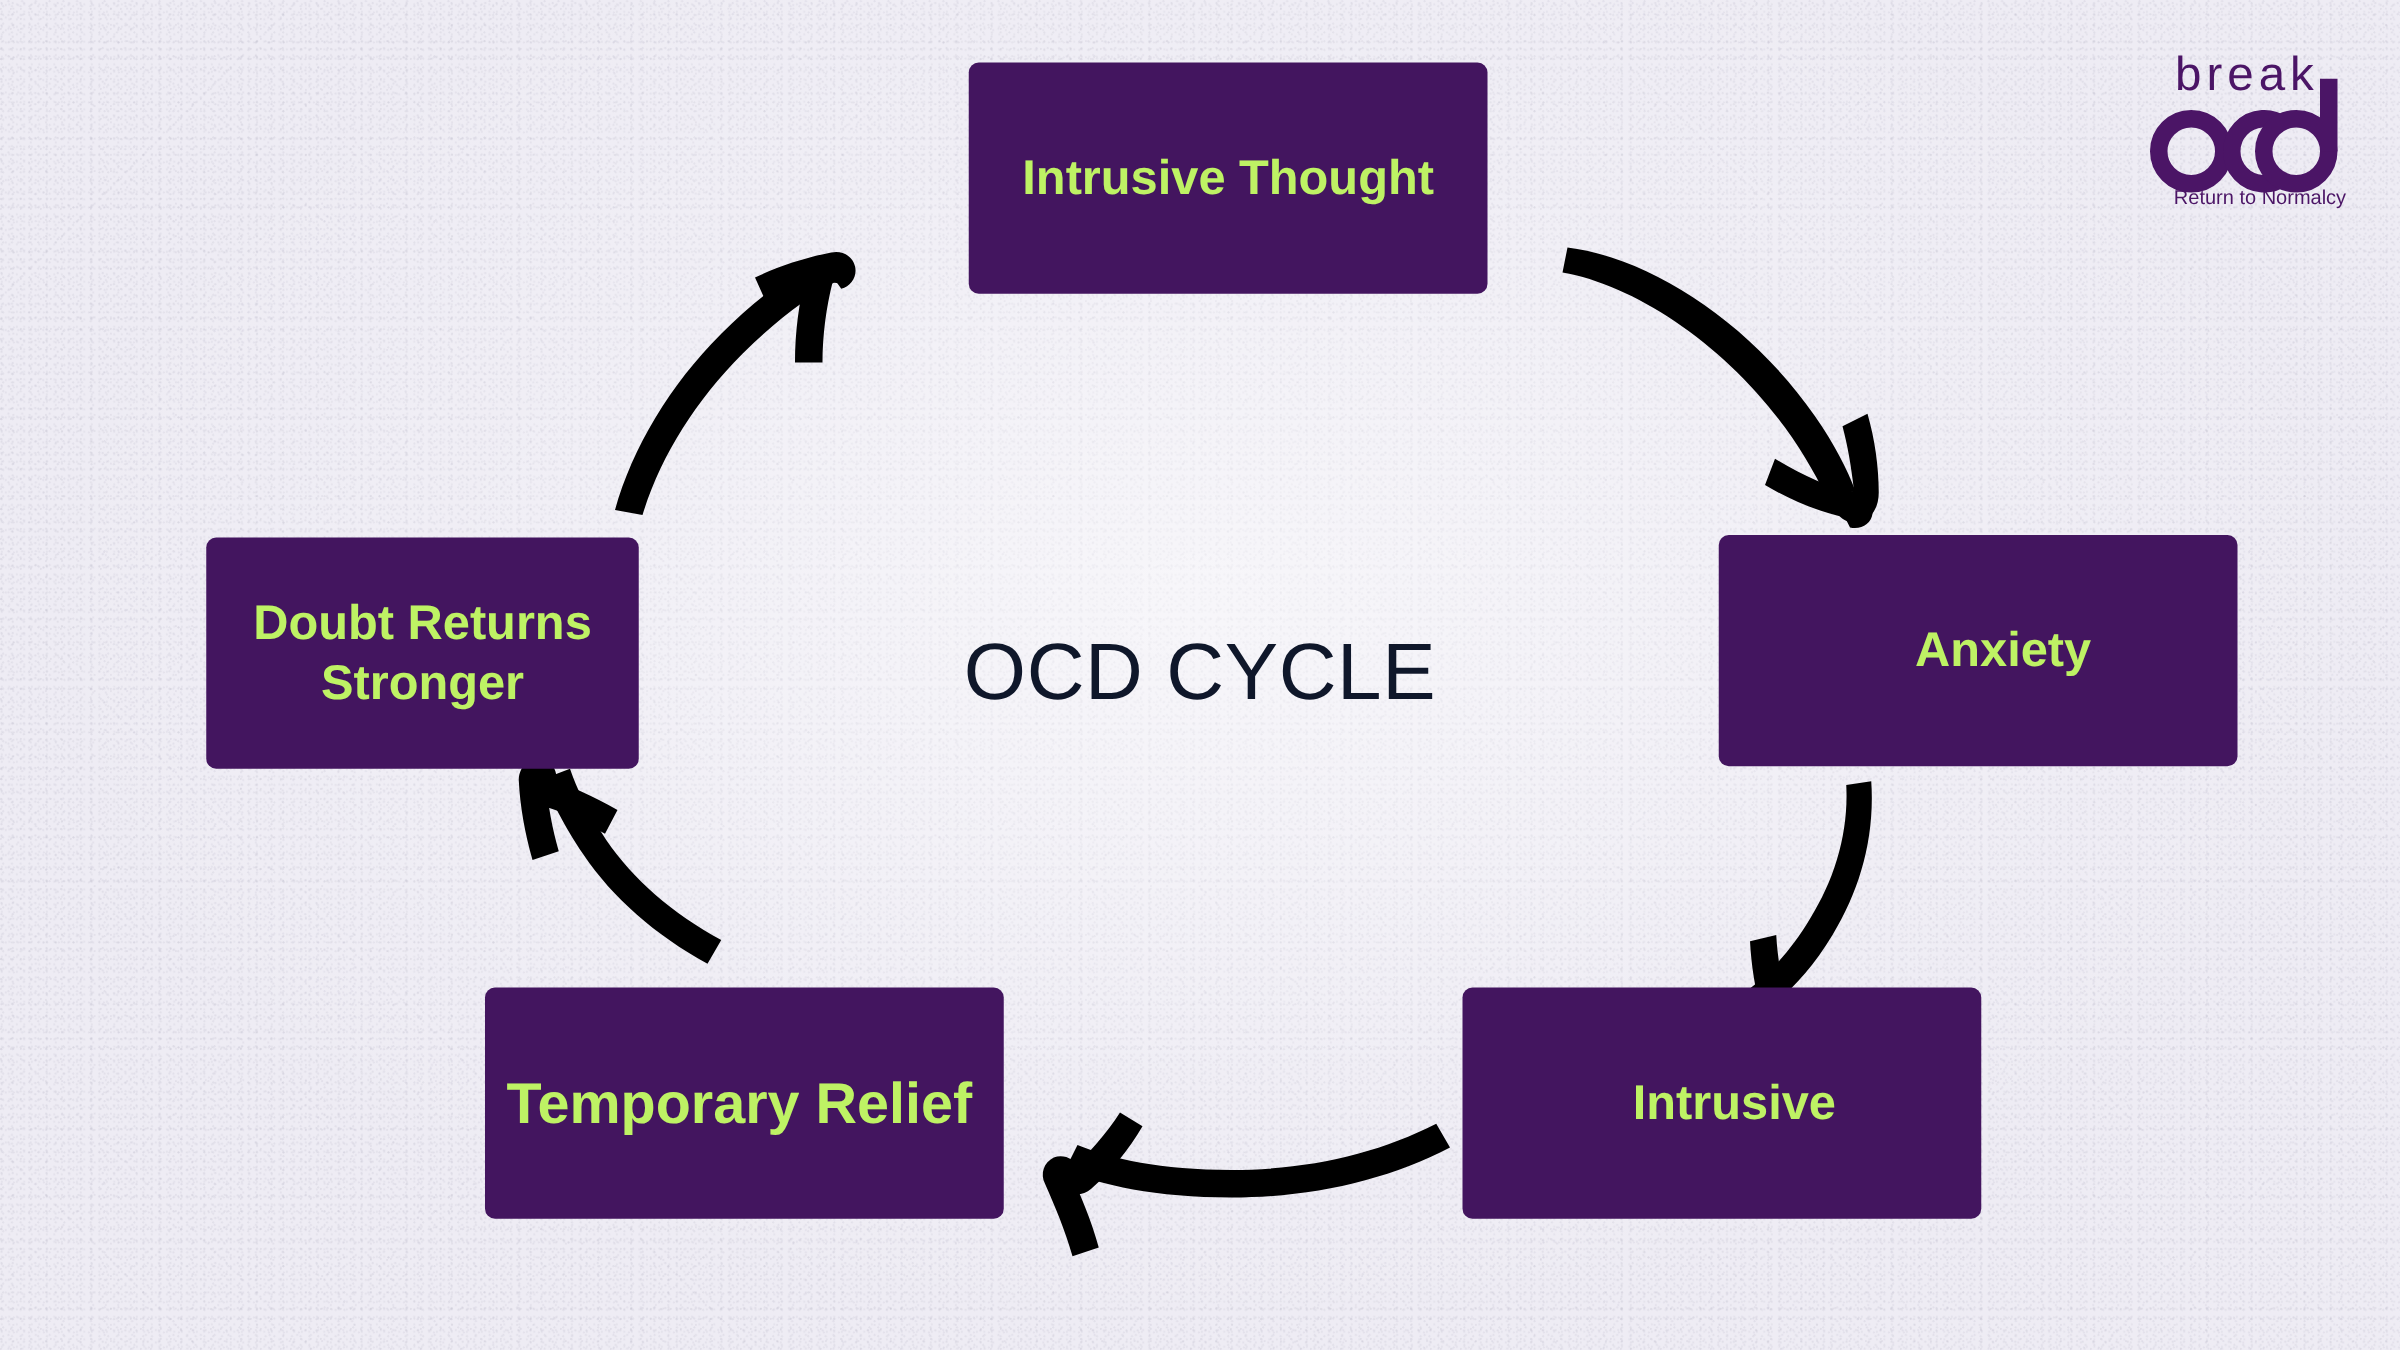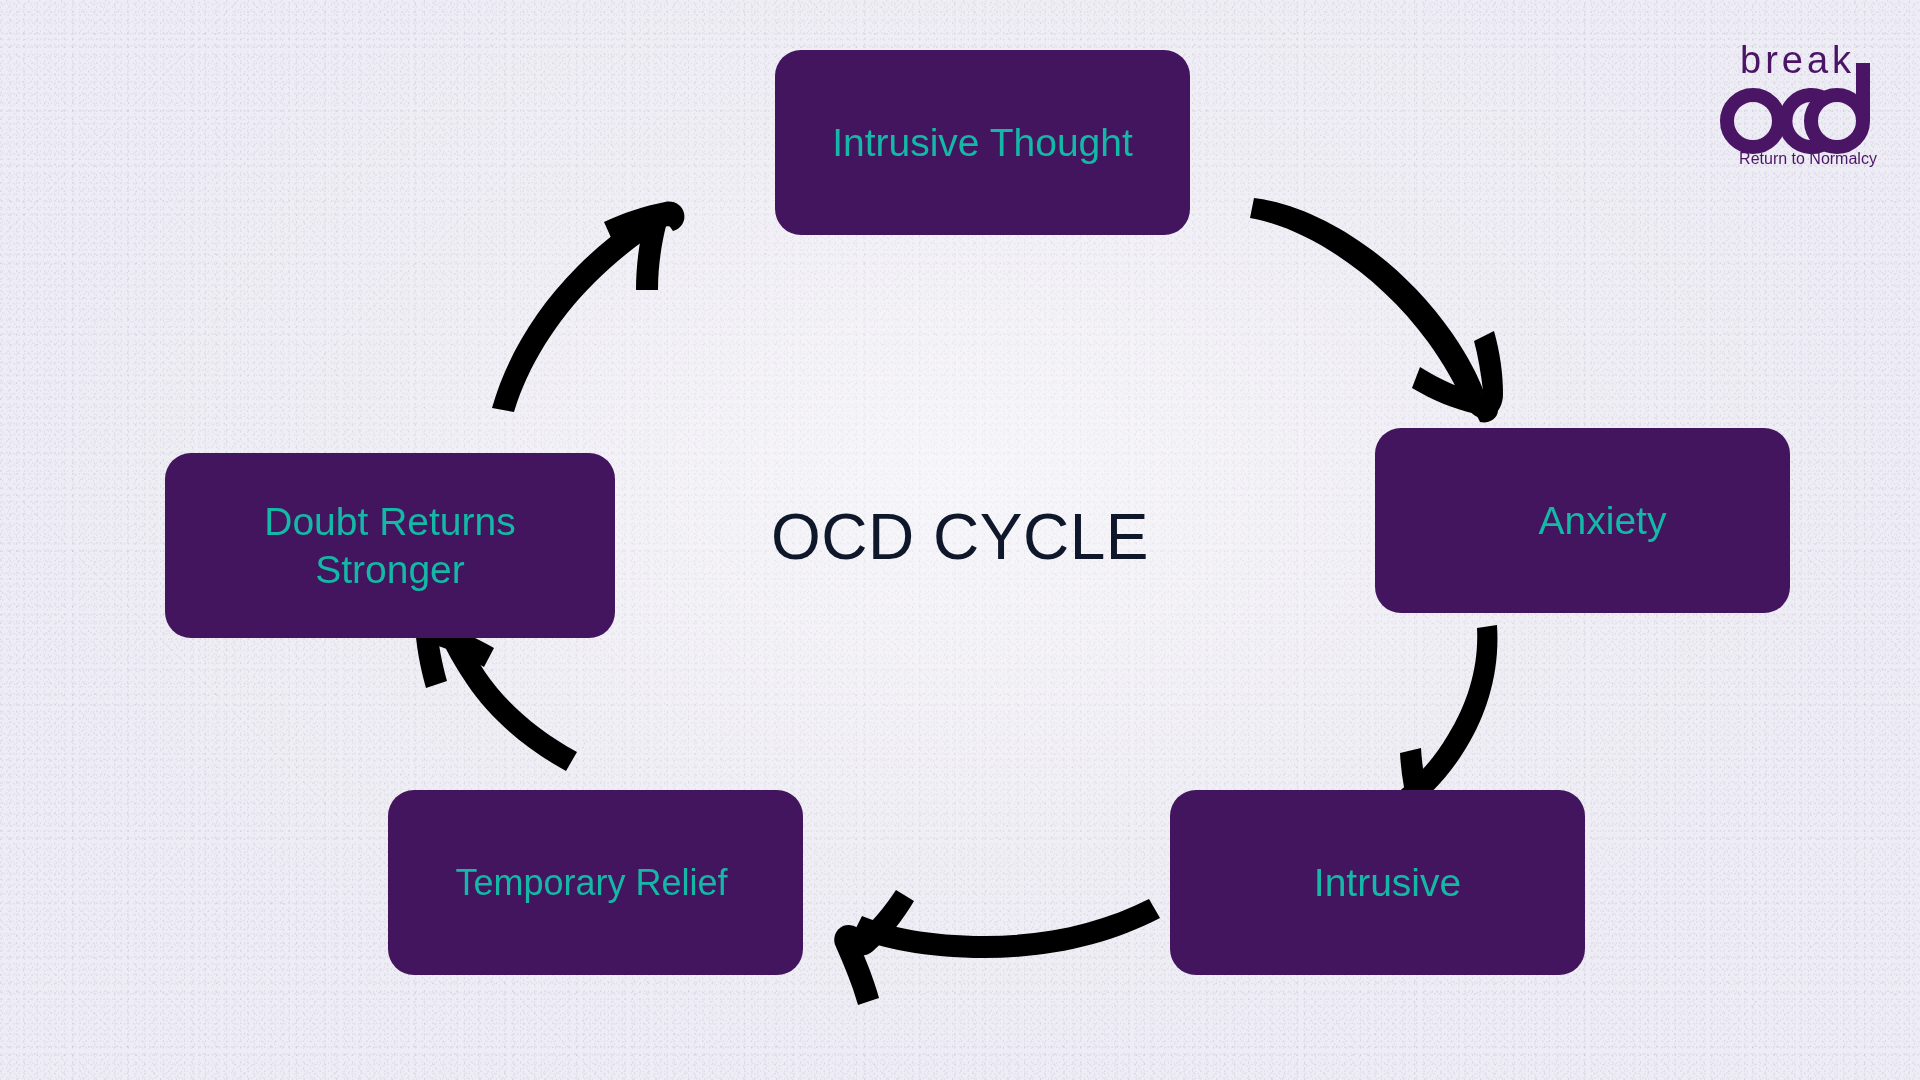--- a/index.html
+++ b/index.html
@@ -35,36 +35,36 @@
   #vignette {
     position: absolute;
     inset: 0;
     pointer-events: none;
     background: radial-gradient(ellipse at 50% 45%, rgba(255,255,255,0.55) 0%, rgba(255,255,255,0.12) 45%, rgba(255,255,255,0) 72%);
   }
 
   .node {
     position: absolute;
     background: #43155F;
-    border-radius: 26px;
+    border-radius: 8px;
     display: flex;
     align-items: center;
     justify-content: center;
-    color: #14b8a6;
-    font-weight: normal;
+    color: #bef264;
+    font-weight: bold;
     text-align: center;
     line-height: 1.22;
     box-sizing: border-box;
   }
 
   #node-intrusive  { left: 775px;  top: 50px;  width: 415px; height: 185px; font-size: 39px; }
   #node-anxiety    { left: 1375px; top: 428px; width: 415px; height: 185px; font-size: 39px; padding-left: 40px; }
   #node-compulsion { left: 1170px; top: 790px; width: 415px; height: 185px; font-size: 39px; padding-left: 20px; }
-  #node-relief     { left: 388px;  top: 790px; width: 415px; height: 185px; font-size: 36px; padding-right: 8px; }
-  #node-doubt      { left: 165px;  top: 453px; width: 450px; height: 185px; font-size: 39px; }
+  #node-relief     { left: 388px;  top: 790px; width: 415px; height: 185px; font-size: 46px; padding-right: 8px; }
+  #node-doubt      { left: 165px;  top: 430px; width: 346px; height: 185px; font-size: 39px; }
 
   #center-title {
     position: absolute;
     left: 660px;
     top: 500px;
     width: 600px;
     text-align: center;
     font-size: 64px;
     font-weight: normal;
     color: #0f172a;

